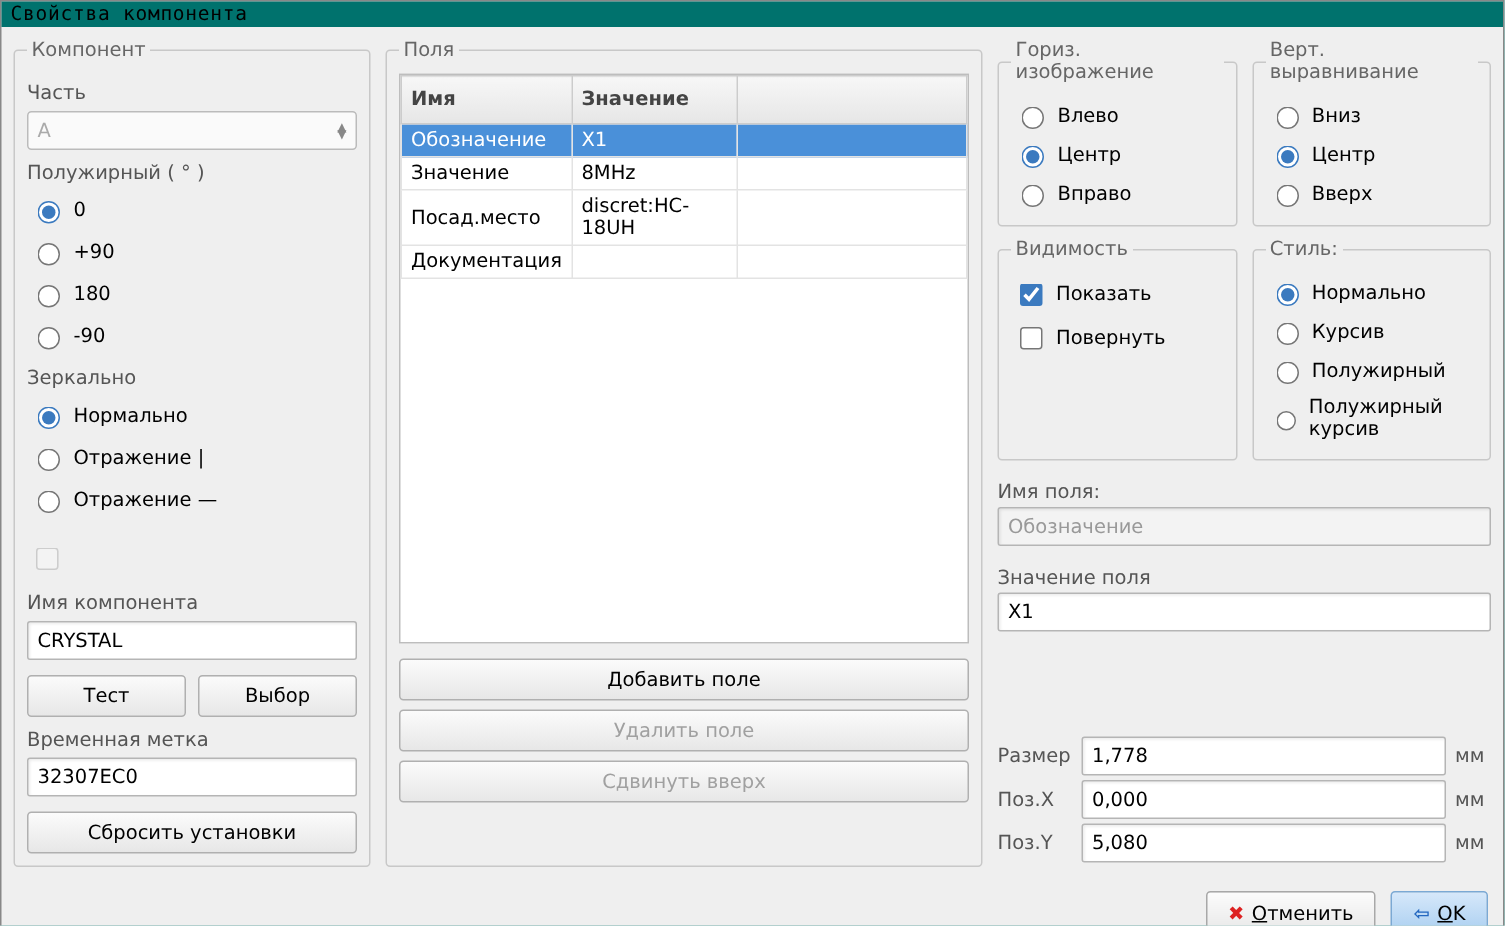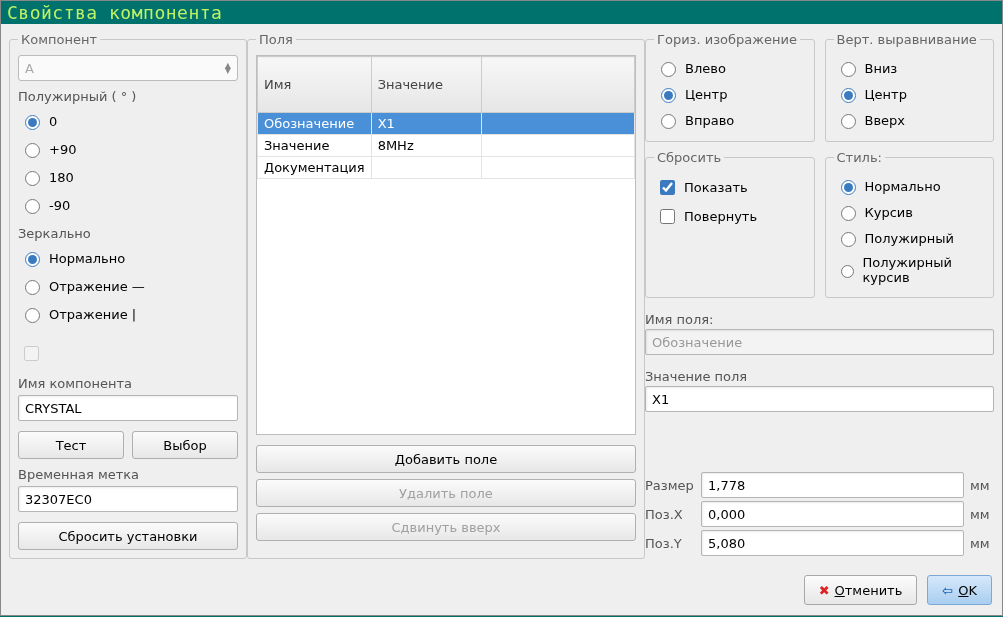--- a/index.html
+++ b/index.html
@@ -1,39 +1,39 @@
 <!DOCTYPE html>
 <html><head>
 <meta charset="utf-8">
 <style>
 * { box-sizing: border-box; font-family: "DejaVu Sans", Arial, sans-serif; font-size: 13px; }
 body { margin: 0; background: #00726d; width: 1003px; height: 617px; }
 .window { background: #efefef; border: 1px solid #888; margin: 0; }
-.titlebar { background: #00726d; color: #bef264; font-family: monospace; font-size: 18px; padding: 1px 6px; letter-spacing: 0.5px; }
-.content { padding: 8px; display: flex; }
+.titlebar { background: #00726d; color: #000000; font-family: monospace; font-size: 13px; padding: 1px 6px; letter-spacing: 0.5px; }
+.content { padding: 8px; display: flex; gap: 10px; }
 .col1 { width: 238px; display: flex; flex-direction: column; gap: 2px; }
 .col2 { width: 398px; display: flex; flex-direction: column; }
 .col3 { flex: 1; display: flex; flex-direction: column; gap: 8px; }
 fieldset { border: 1px solid #c8c8c8; border-radius: 3px; margin: 0; padding: 8px; background: #efefef; }
 legend { color: #666; padding: 0 3px; font-size: 13px; }
 .select { width: 100%; height: 26px; border: 1px solid #bbb; border-radius: 3px; background: #fafafa; color: #aaa; padding: 2px 6px; display: flex; align-items: center; justify-content: space-between; }
 .select .chev { display: flex; flex-direction: column; line-height: 5px; font-size: 8px; color: #888; }
 label.lbl { display: block; color: #555; margin: 6px 0 2px; }
 .radio-group, .check-item { display: flex; align-items: center; gap: 6px; padding: 4px 2px; }
 input[type=radio], input[type=checkbox] { width: 15px; height: 15px; accent-color: #3b7abf; }
 .disabled-text { color: #aaa; }
 input.text { width: 100%; height: 26px; border: 1px solid #b5b5b5; border-radius: 2px; padding: 2px 6px; background: #fff; box-shadow: inset 1px 1px 2px rgba(0,0,0,0.08); }
 input.text[readonly] { background: #f3f3f3; color: #999; }
 .btn-row { display: flex; gap: 8px; margin-top: 8px; }
 button.btn { height: 28px; border: 1px solid #b0b0b0; border-radius: 3px; background: linear-gradient(#fbfbfb, #e7e7e7); padding: 0 14px; cursor: pointer; }
 button.btn:disabled { color: #a0a0a0; cursor: default; }
 button.wide { width: 100%; margin-top: 8px; }
 .table-wrap { border: 1px solid #bdbdbd; background: #fff; height: 380px; margin-bottom: 4px; }
 table { border-collapse: collapse; width: 100%; }
-th { background: linear-gradient(#f7f7f7, #e6e6e6); border: 1px solid #ccc; text-align: left; font-weight: normal; padding: 20px 6px; color: #444; }
+th { background: linear-gradient(#f7f7f7, #e6e6e6); border: 1px solid #ccc; text-align: left; font-weight: bold; padding: 8px 6px; color: #444; }
 td { border: 1px solid #e3e3e3; padding: 3px 6px; }
 tr.selected td { background: #4a90d9; color: #fff; }
 .fields-btns button { width: 100%; margin-top: 6px; }
 .row2 { display: flex; gap: 10px; }
 .row2 > fieldset { flex: 1; }
 .form-row { display: flex; align-items: center; gap: 6px; margin: 3px 0; }
 .form-row > span:first-child { width: 50px; color: #555; }
 .form-row input { flex: 1; }
 .form-row .unit { width: 24px; color: #555; }
 .footer { display: flex; justify-content: flex-end; gap: 10px; padding: 8px 10px 10px; }
@@ -46,20 +46,21 @@
 </head>
 <body>
 
 <div class="window">
   <div class="titlebar">Свойства компонента</div>
   <div class="content">
 
     <fieldset class="col1">
       <legend>Компонент</legend>
 
+      <label class="lbl">Часть</label>
       <div class="select">
         <span>A</span>
         <span class="chev">▲<br>▼</span>
       </div>
 
       <label class="lbl">Полужирный ( ° )</label>
       <div class="radio-group">
           <input type="radio" name="or" checked="" style="">
           <span>0</span>
         </div>
@@ -76,25 +77,25 @@
           <span>-90</span>
         </div>
 
       <label class="lbl">Зеркально</label>
       <div class="radio-group">
           <input type="radio" name="mi" checked="" style="">
           <span>Нормально</span>
         </div>
       <div class="radio-group">
           <input type="radio" name="mi" style="">
+          <span>Отражение |</span>
+        </div>
+      <div class="radio-group">
+          <input type="radio" name="mi" style="">
           <span>Отражение —</span>
-        </div>
-      <div class="radio-group">
-          <input type="radio" name="mi" style="">
-          <span>Отражение |</span>
         </div>
 
       <div class="check-item" style="margin-top:10px;">
         <input type="checkbox" disabled="" style="">
       </div>
 
       <label class="lbl">Имя компонента</label>
       <input class="text" value="CRYSTAL" style="">
       <div class="btn-row">
         <button class="btn" style="flex:1">Тест</button>
@@ -123,20 +124,25 @@
                 <td>Обозначение</td>
                 <td>X1</td>
                 <td></td>
               </tr>
             <tr>
                 <td>Значение</td>
                 <td>8MHz</td>
                 <td></td>
               </tr>
             <tr>
+                <td>Посад.место</td>
+                <td>discret:HC-18UH</td>
+                <td></td>
+              </tr>
+            <tr>
                 <td>Документация</td>
                 <td></td>
                 <td></td>
               </tr>
           </tbody>
         </table>
       </div>
       <div class="fields-btns">
         <button class="btn">Добавить поле</button>
         <button class="btn" disabled="">Удалить поле</button>
@@ -173,21 +179,21 @@
             </div>
           <div class="radio-group">
               <input type="radio" name="va" style="">
               <span>Вверх</span>
             </div>
         </fieldset>
       </div>
 
       <div class="row2">
         <fieldset>
-          <legend>Сбросить</legend>
+          <legend>Видимость</legend>
           <div class="check-item">
               <input type="checkbox" checked="" style="">
               <span>Показать</span>
             </div>
           <div class="check-item">
               <input type="checkbox" style="">
               <span>Повернуть</span>
             </div>
         </fieldset>
         <fieldset>

